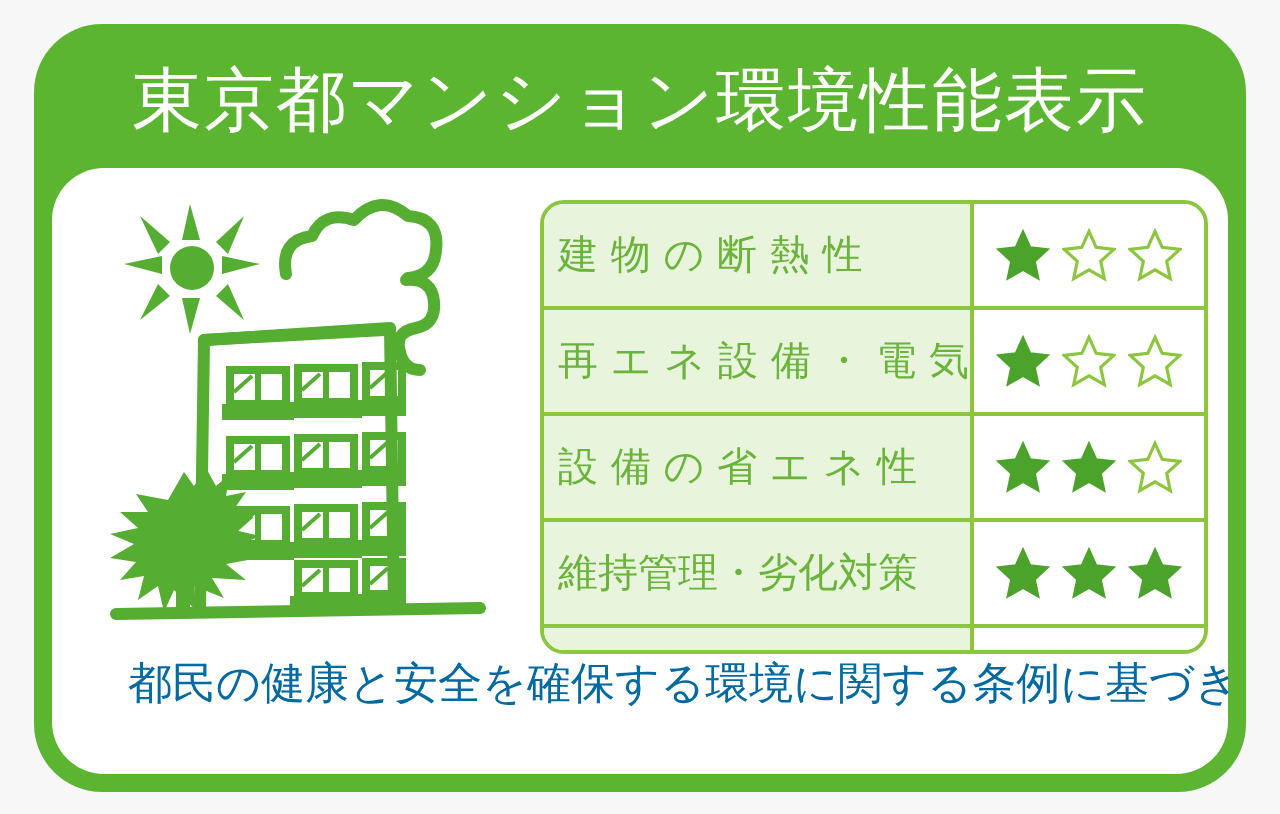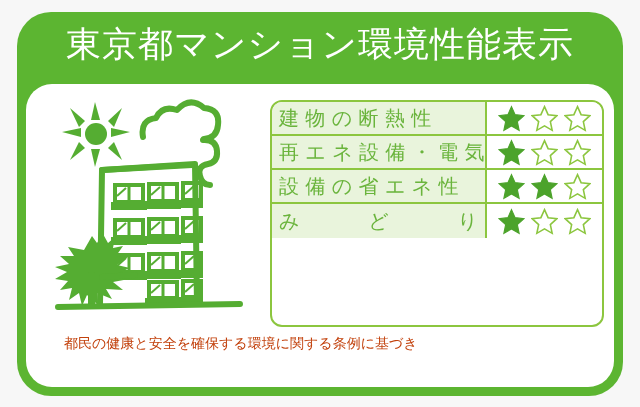--- a/index.html
+++ b/index.html
@@ -35,22 +35,22 @@
   }
 
   
   .title-band {
     position: absolute;
     left: 0;
     top: 0;
     width: 100%;
     height: 78px;
     display: flex;
+    align-items: center;
     justify-content: center;
-    margin-top: 15px;
   }
   .title-text {
     color: #ffffff;
     font-size: 35px;
     letter-spacing: 1px;
     line-height: 1;
     white-space: nowrap;
     font-weight: normal;
   }
 
@@ -83,21 +83,21 @@
     width: 334px;
     height: 227px;
     border: 2px solid #8cc63f;
     border-radius: 12px;
     box-sizing: border-box;
     overflow: hidden;
     background: #ffffff;
   }
   .rating-row {
     display: flex;
-    height: 34px;
+    height: 53px;
     box-sizing: border-box;
     border-bottom: 2px solid #8cc63f;
     text-align: center;
   }
   .rating-row:last-child {
     border-bottom: none;
   }
   .rating-label {
     width: 215px;
     background: #e9f4dc;
@@ -135,22 +135,22 @@
     position: absolute;
     left: 0;
     top: 246px;
     width: 588px;
     height: 56px;
   }
   .footer-text {
     position: absolute;
     left: 38px;
     top: 0px;
-    color: #c2410c;
-    font-size: 14px;
+    color: #0369a1;
+    font-size: 22px;
     line-height: 26px;
     white-space: nowrap;
   }
   .footer-line {
     display: block;
   }
   .standard-badge {
     position: absolute;
     left: 400px;
     top: 24px;
@@ -302,20 +302,34 @@
               </svg>
             <svg class="star" viewBox="0 0 24 24">
                 <polygon points="12,1.5 15.2,8.6 23,9.5 17.2,14.8 18.8,22.5 12,18.6 5.2,22.5 6.8,14.8 1,9.5 8.8,8.6" fill="#4ca32b" stroke="#4ca32b" stroke-width="1"></polygon>
               </svg>
             <svg class="star" viewBox="0 0 24 24">
                 <polygon points="12,1.5 15.2,8.6 23,9.5 17.2,14.8 18.8,22.5 12,18.6 5.2,22.5 6.8,14.8 1,9.5 8.8,8.6" fill="none" stroke="#8cc63f" stroke-width="1.4"></polygon>
               </svg>
           </div>
         </div>
 
+        <div class="rating-row">
+          <div class="rating-label">維持管理・劣化対策</div>
+          <div class="rating-stars">
+            <svg class="star" viewBox="0 0 24 24">
+                <polygon points="12,1.5 15.2,8.6 23,9.5 17.2,14.8 18.8,22.5 12,18.6 5.2,22.5 6.8,14.8 1,9.5 8.8,8.6" fill="#4ca32b" stroke="#4ca32b" stroke-width="1"></polygon>
+              </svg>
+            <svg class="star" viewBox="0 0 24 24">
+                <polygon points="12,1.5 15.2,8.6 23,9.5 17.2,14.8 18.8,22.5 12,18.6 5.2,22.5 6.8,14.8 1,9.5 8.8,8.6" fill="#4ca32b" stroke="#4ca32b" stroke-width="1"></polygon>
+              </svg>
+            <svg class="star" viewBox="0 0 24 24">
+                <polygon points="12,1.5 15.2,8.6 23,9.5 17.2,14.8 18.8,22.5 12,18.6 5.2,22.5 6.8,14.8 1,9.5 8.8,8.6" fill="#4ca32b" stroke="#4ca32b" stroke-width="1"></polygon>
+              </svg>
+          </div>
+        </div>
 
         <div class="rating-row">
           <div class="rating-label" style="letter-spacing:0; justify-content:space-between;">
             <span class="ch">み</span>
             <span class="ch">ど</span>
             <span class="ch">り</span>
           </div>
           <div class="rating-stars">
             <svg class="star" viewBox="0 0 24 24">
                 <polygon points="12,1.5 15.2,8.6 23,9.5 17.2,14.8 18.8,22.5 12,18.6 5.2,22.5 6.8,14.8 1,9.5 8.8,8.6" fill="#4ca32b" stroke="#4ca32b" stroke-width="1"></polygon>

